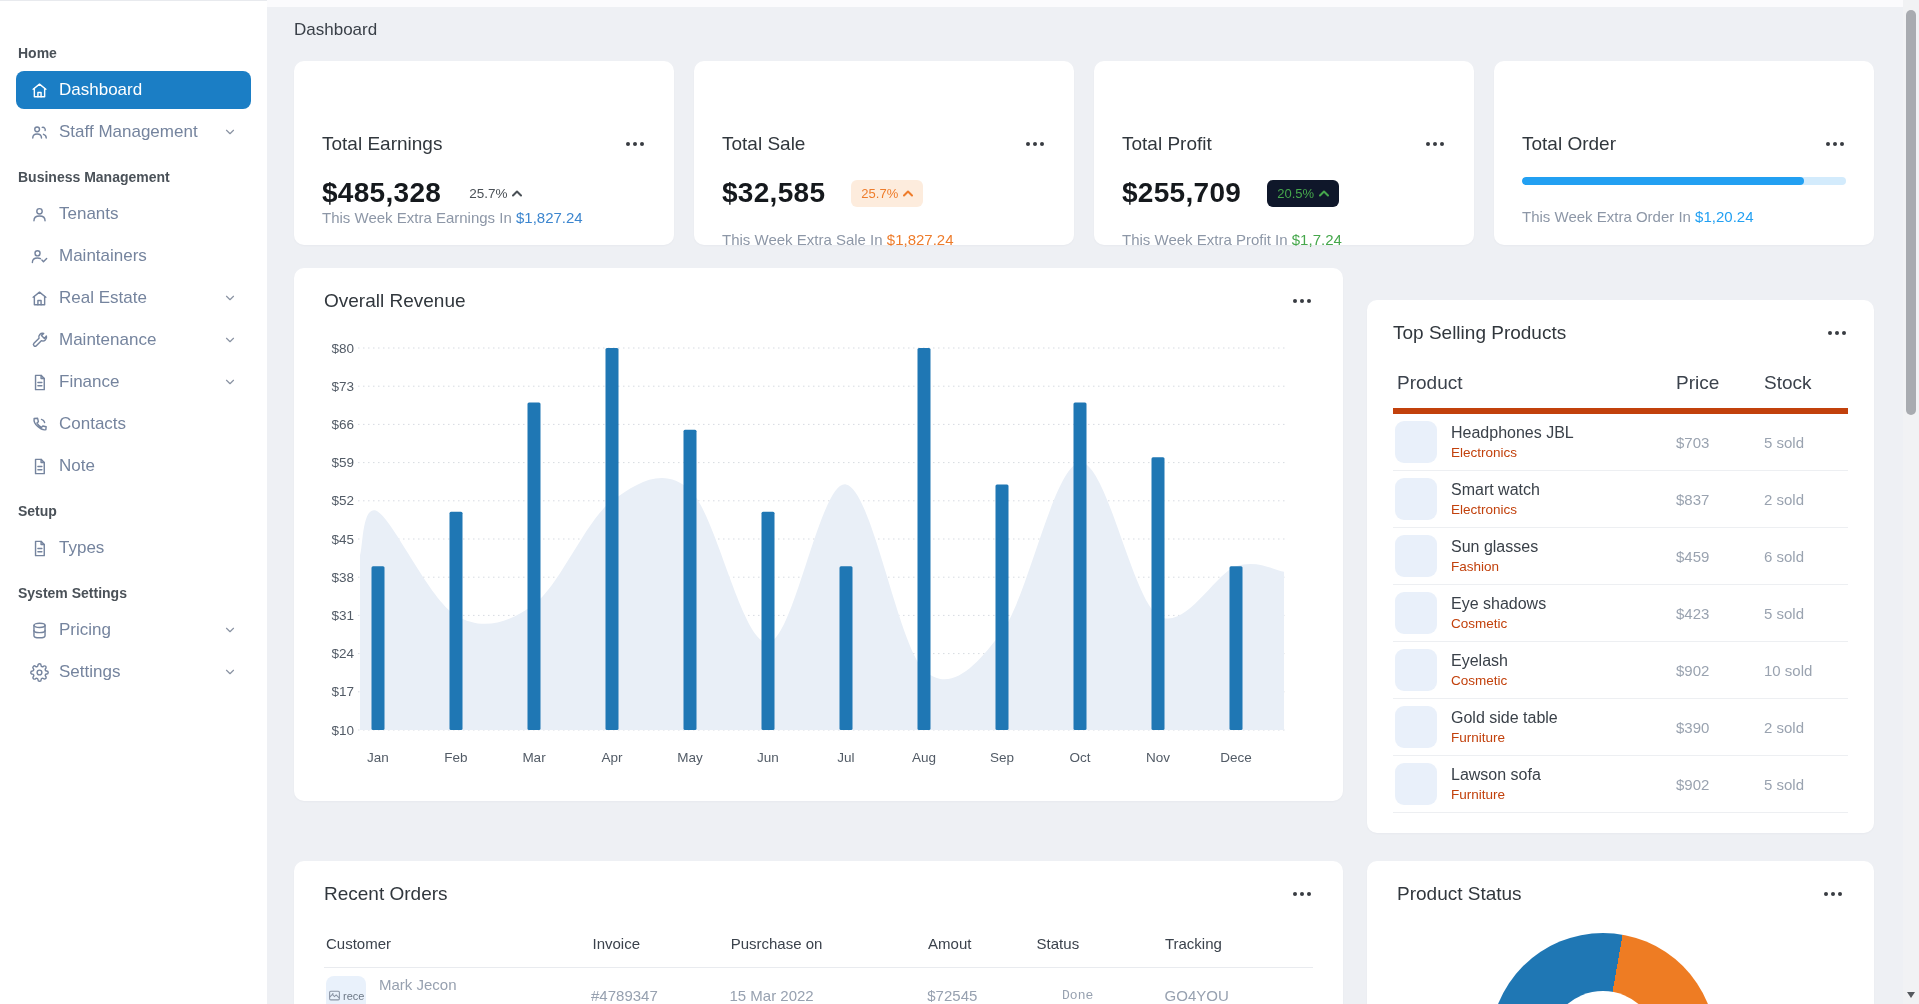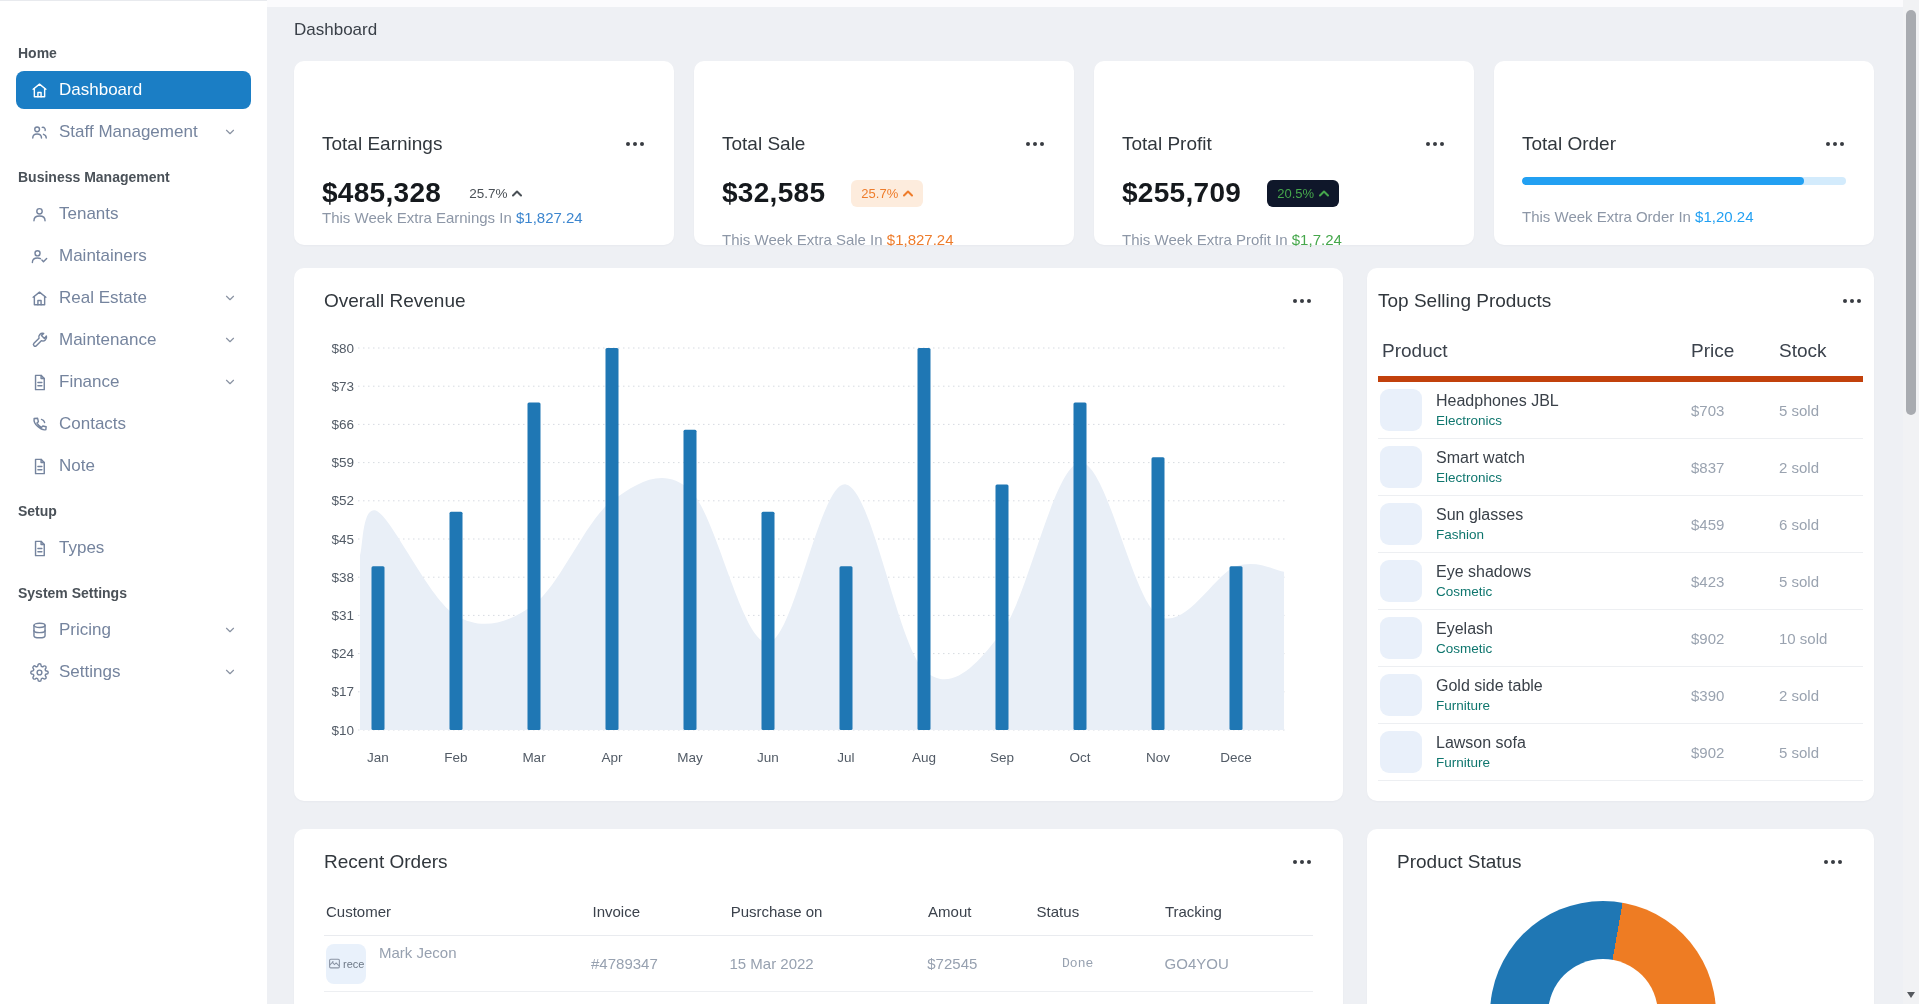--- a/index.html
+++ b/index.html
@@ -38,35 +38,35 @@
   .card-foot b { font-weight:normal; }
 
   
   .row2 { display:grid; grid-template-columns:1049px 507px; gap:24px; margin-top:23px; }
   .row3 { display:grid; grid-template-columns:1049px 507px; gap:24px; margin-top:28px; }
   .panel { background:#fff; border-radius:10px; padding:22px 30px; position:relative; box-shadow:0 1px 2px rgba(20,30,50,.03); }
   .panel-top { display:flex; justify-content:space-between; align-items:center; }
   .panel-title { font-size:19px; color:#31373d; }
   .revenue-panel, .topselling-panel { height:533px; }
   .orders-panel, .status-panel { height:400px; overflow:hidden; }
-  .topselling-panel { padding:22px 11px; }
+  .topselling-panel { padding:22px 26px;margin-top:32px; }
 
   
   .chart-wrap { margin-top:6px; }
   .chart-wrap svg text { font-family:"Liberation Sans","DejaVu Sans",sans-serif; }
 
   
   .ts-grid { display:grid; grid-template-columns:1fr 88px 84px; align-items:center; }
   .ts-head { margin-top:20px; padding:8px 0 14px 4px; border-bottom:6px solid #c2410c; font-size:19px; color:#3b424c; }
   .ts-head > div { padding-right:6px; }
   .ts-row { height:57px; border-bottom:1px solid #edeff2; cursor:pointer; }
   .ts-prod { display:flex; align-items:center; gap:14px; padding-left:2px; }
   .ts-thumb { width:42px; height:42px; border-radius:9px; background:#e9f0fa; flex:none; }
   .ts-name { font-size:16px; color:#3a4149; }
-  .ts-cat { font-size:13.5px; color:#0f766e; margin-top:3px; }
+  .ts-cat { font-size:13.5px; color:#c2410c; margin-top:3px; }
   .ts-num { font-size:15px; color:#9aa3b0; }
 
   
   .ro-grid { display:grid; grid-template-columns:27% 14% 20% 11% 13% 15%; align-items:center; }
   .ro-head { margin-top:22px; padding:8px 0 15px 2px; border-bottom:1px solid #e9ebef; font-size:15px; color:#3b424c; }
   .ro-row { height:56px; border-bottom:1px solid #edeff2; font-size:15px; color:#97a1b0; cursor:pointer; }
   .ro-cust { display:flex; align-items:flex-start; gap:13px; padding-left:2px; }
   .ro-avatar { width:40px; height:40px; border-radius:8px; background:#e9f1fb; flex:none; display:flex; align-items:center; overflow:hidden; padding-left:2px; gap:2px; }
   .ro-avatar svg { width:13px; height:13px; flex:none; }
   .ro-alt { font-size:11px; color:#6d7886; white-space:nowrap; }

